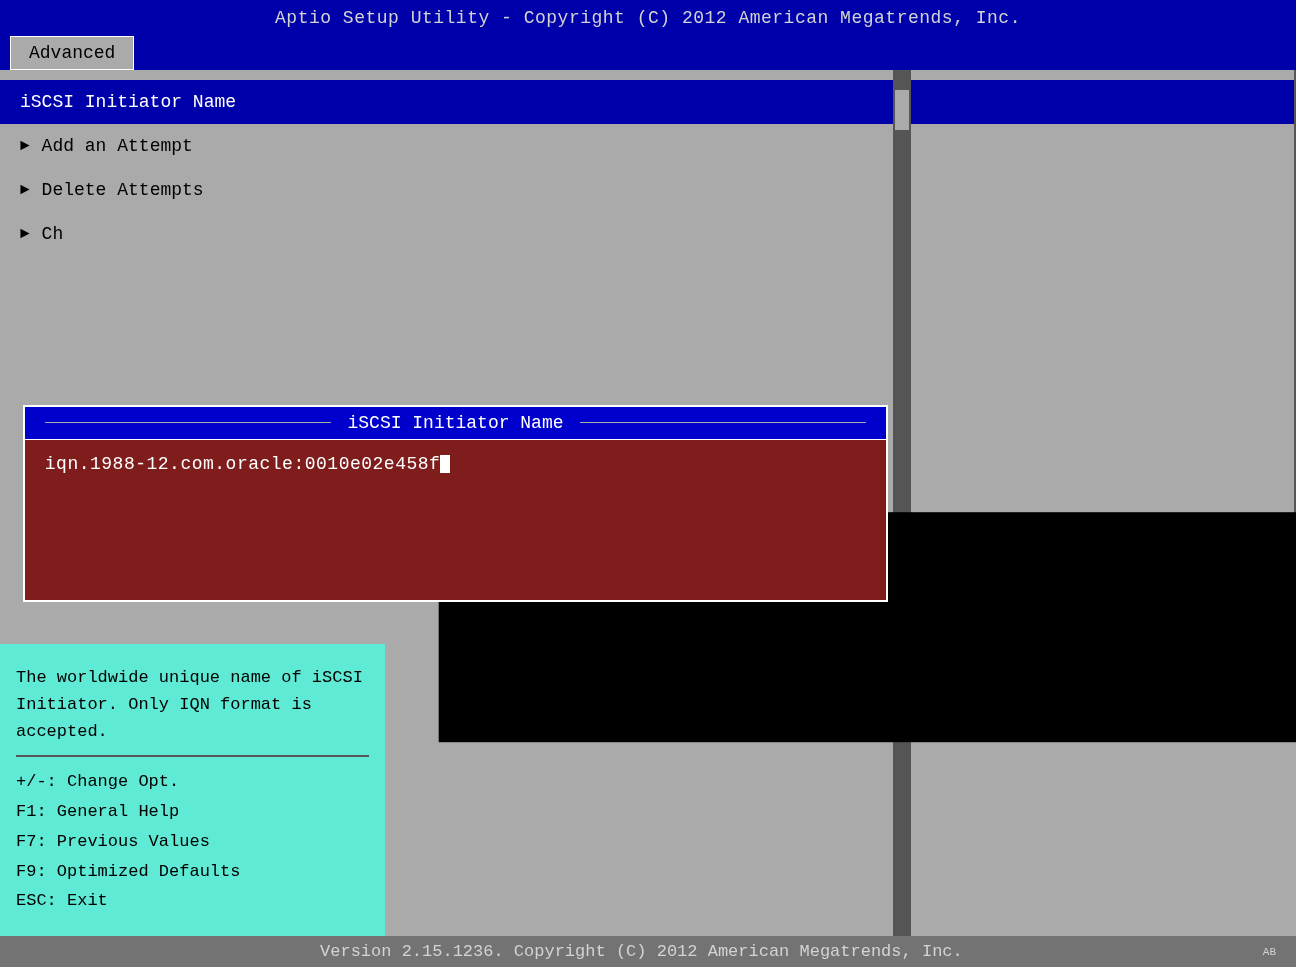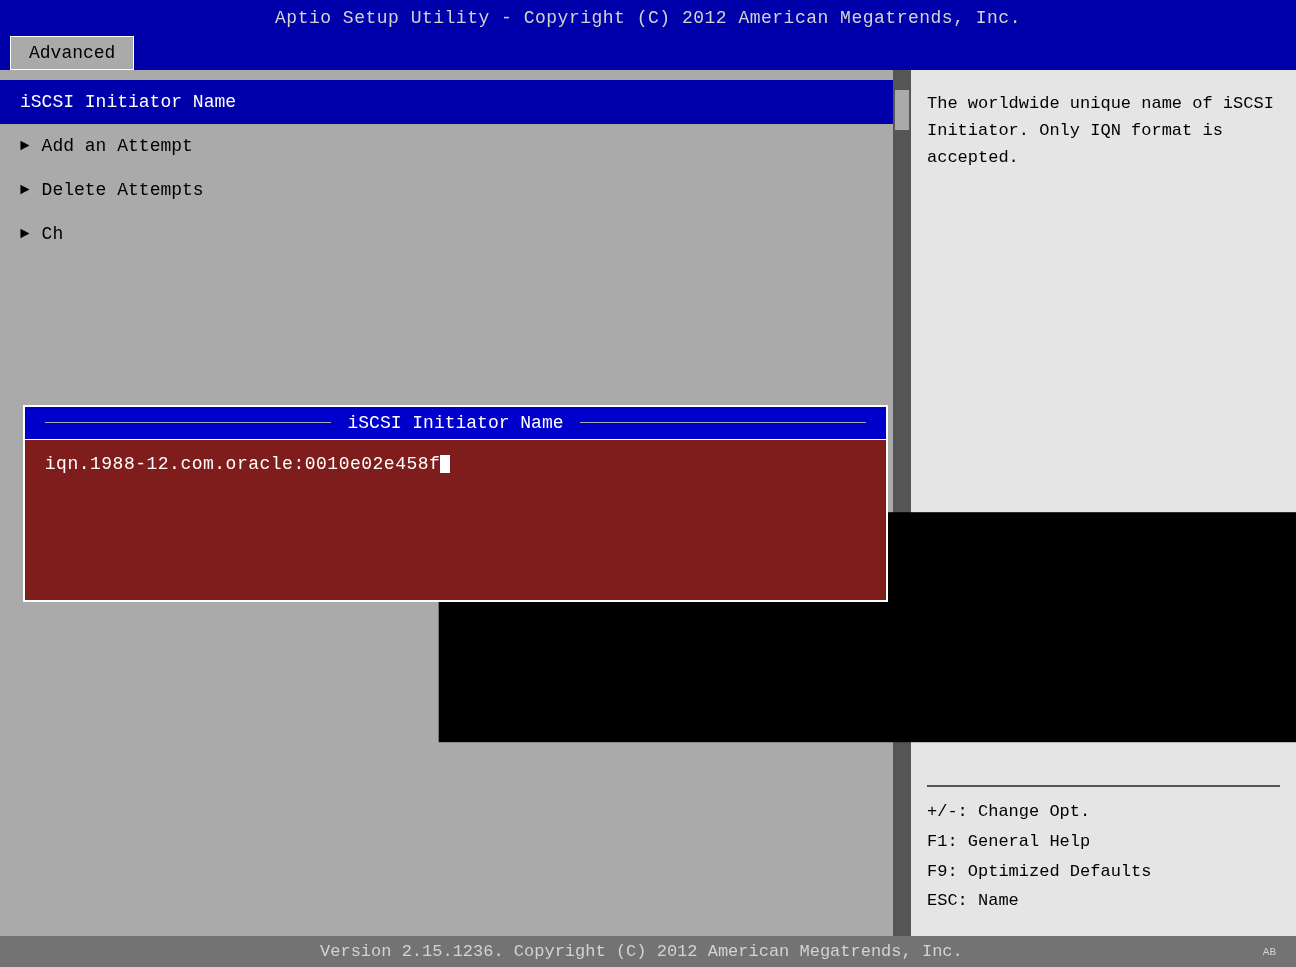--- a/index.html
+++ b/index.html
@@ -51,21 +51,21 @@
       font-size: 18px;
       font-family: 'Courier New', Courier, monospace;
       border: 1px solid #fff;
       text-align: right;
     }
 
     
     .main-area {
       flex: 1;
       display: flex;
-      flex-direction: row;
+      flex-direction: column;
       background-color: #aaaaaa;
       position: relative;
     }
 
     
     .left-panel {
       flex: 1;
       background-color: #aaaaaa;
       padding: 10px 0;
       border-right: 2px solid #555;
@@ -87,21 +87,21 @@
     }
 
     .menu-item .arrow {
       margin-right: 12px;
       font-size: 16px;
     }
 
     
     .right-panel {
       width: 385px;
-      background-color: #e5e5e5;
+      background-color: #5eead4;
       padding: 20px 16px;
       display: flex;
       flex-direction: column;
     }
 
     .help-text {
       font-size: 17px;
       color: #000;
       font-family: 'Courier New', Courier, monospace;
       line-height: 1.6;
@@ -293,22 +293,23 @@
     <div class="scrollbar">
       <div class="scrollbar-thumb"></div>
     </div>
 
     <div class="right-panel">
       <div class="help-text">The worldwide unique name of iSCSI Initiator. Only IQN format is accepted.</div>
       <div class="divider-horizontal"></div>
       <div class="key-help">
         <div>+/-: Change Opt.</div>
         <div>F1: General Help</div>
+        <div>F7: Previous Values</div>
         <div>F9: Optimized Defaults</div>
-        <div>ESC: Name</div>
+        <div>ESC: Exit</div>
       </div>
     </div>
 
     <div class="modal-overlay">
 
       <div class="modal-shadow"></div>
 
       <div class="modal-box">
         <div class="modal-title-bar">
           <div class="modal-title-line"></div>

